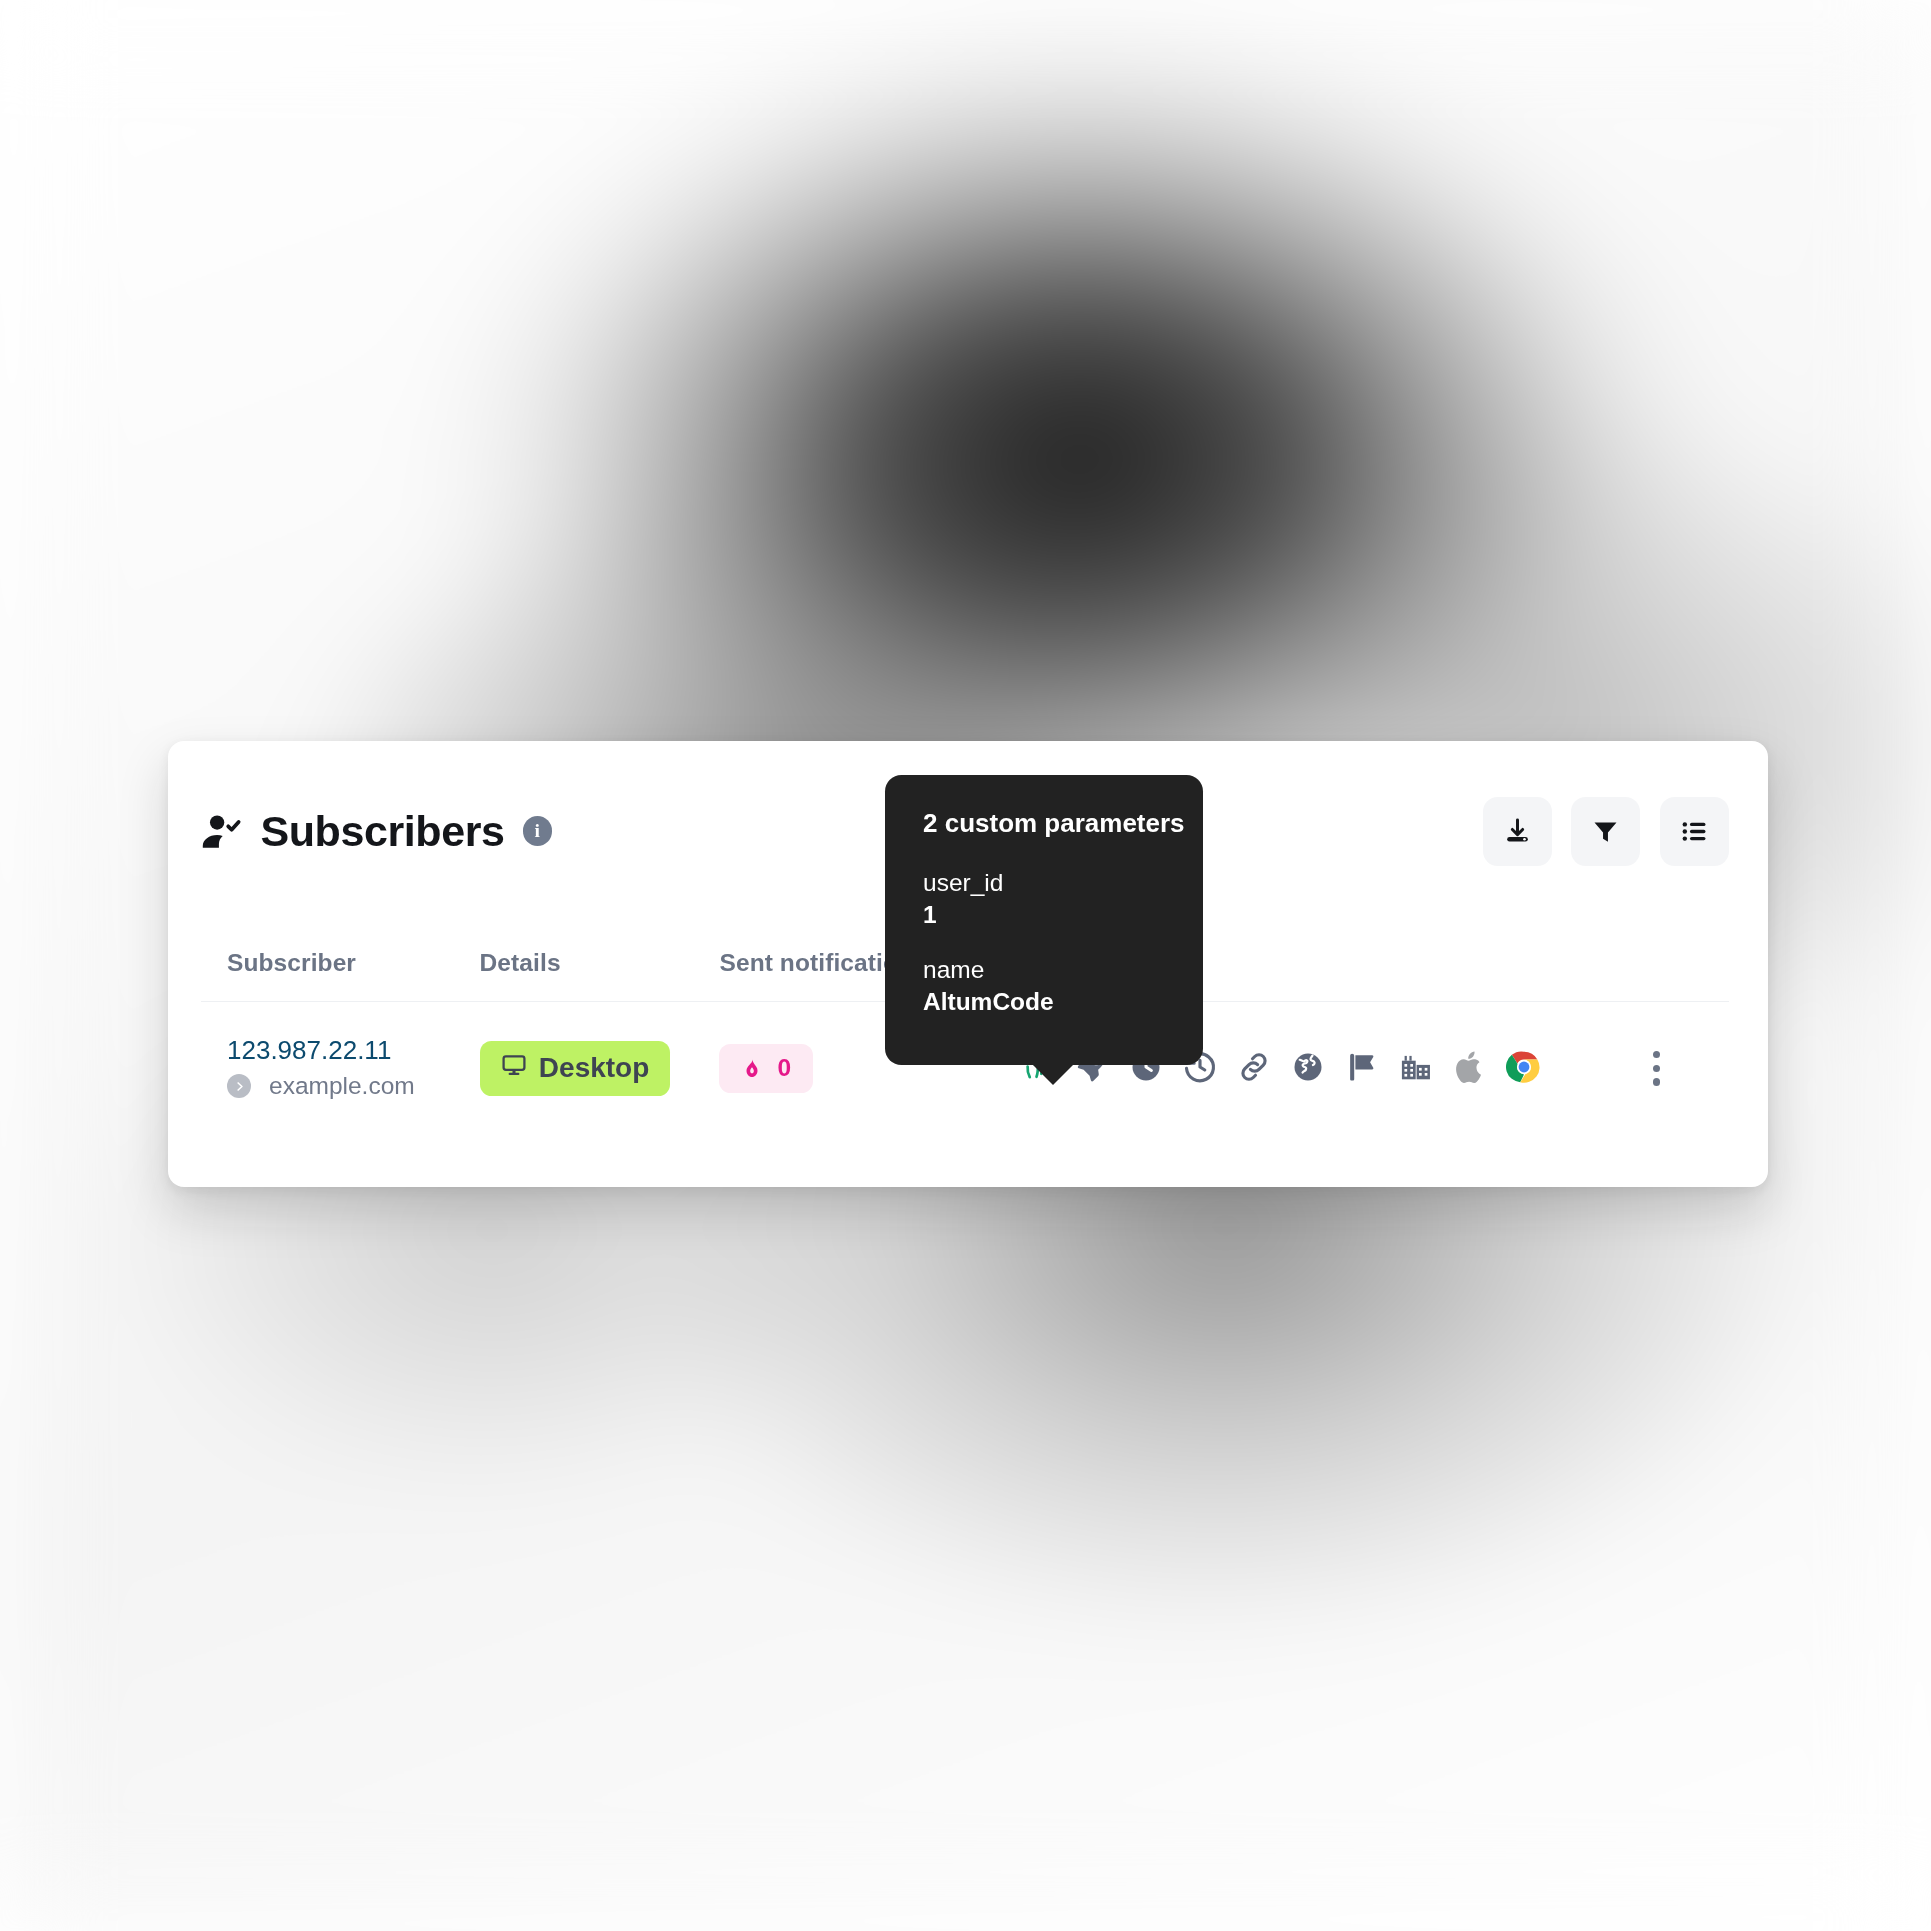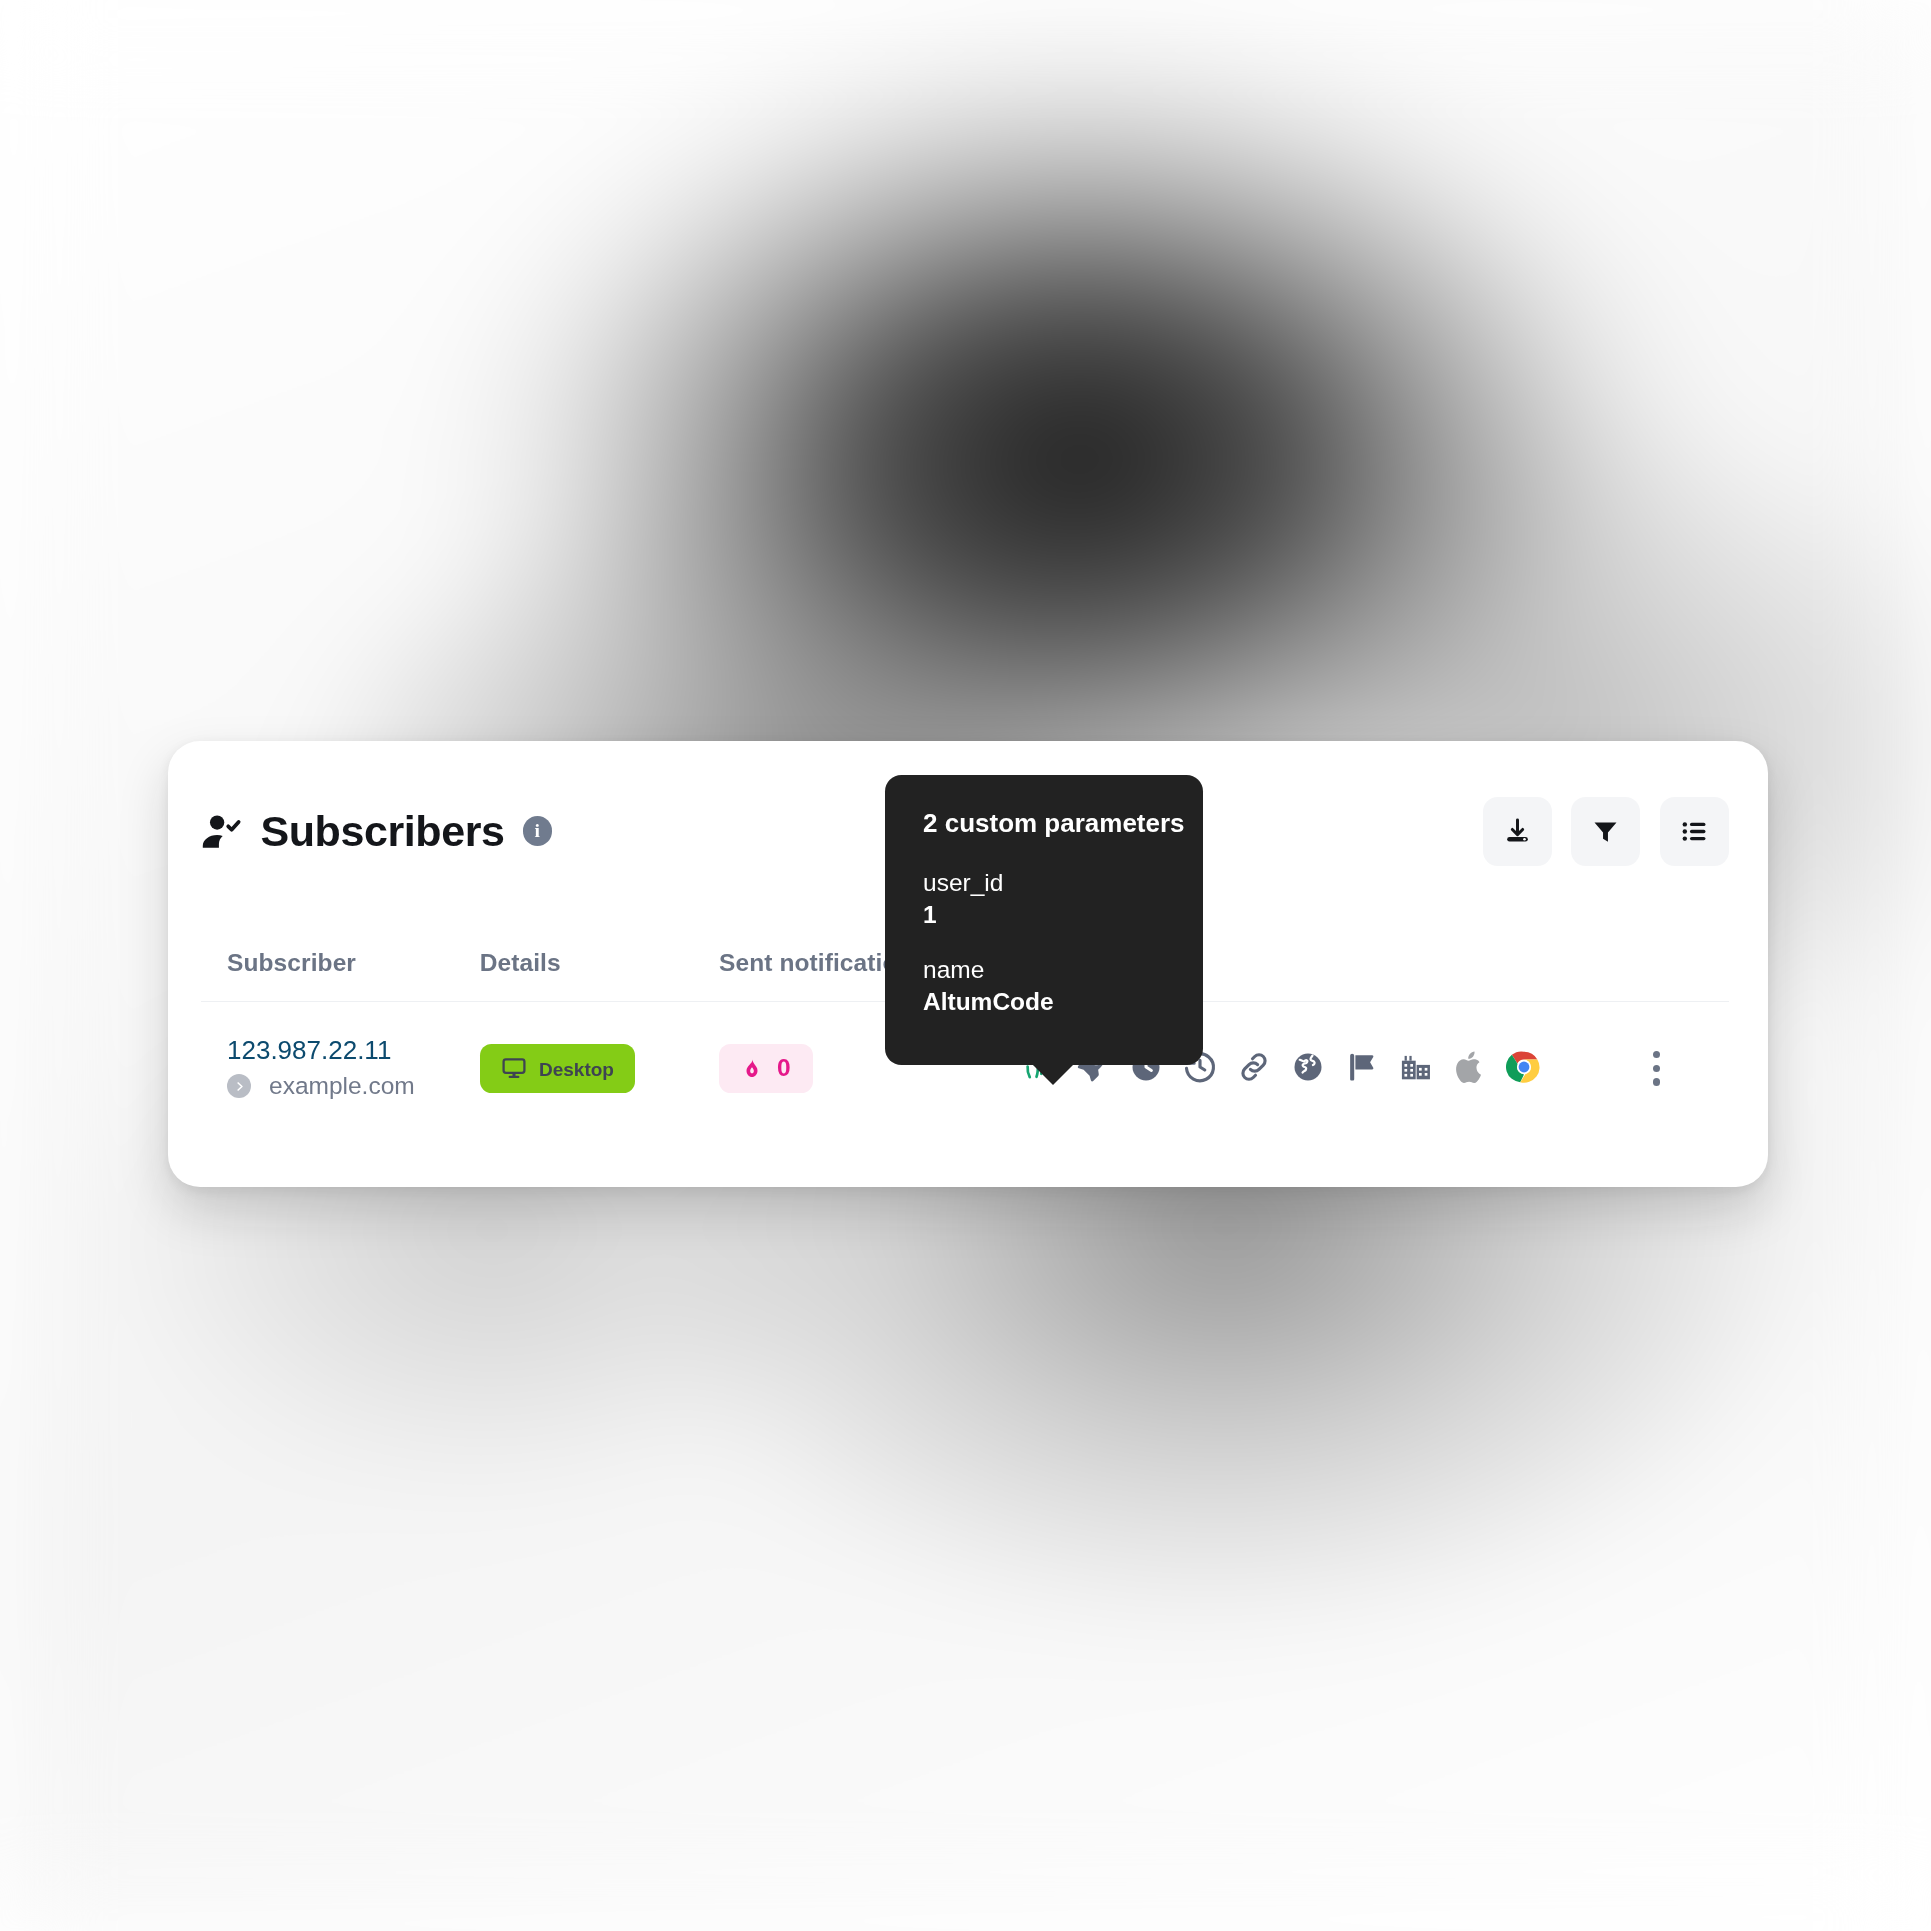--- a/index.html
+++ b/index.html
@@ -33,21 +33,21 @@
   }
 
   
   .card {
     position: absolute;
     left: 168px;
     top: 741px;
     width: 1600px;
     height: 446px;
     background: #ffffff;
-    border-radius: 32px;
+    border-radius: 16px;
     box-shadow: 0 23px 49px rgba(25,25,25,0.17), 0 3.3px 11.5px rgba(25,25,25,0.07);
     overflow: visible;
   }
 
   
   .card-header {
     position: absolute;
     left: 0; top: 0;
     width: 100%;
     height: 180px;
@@ -173,26 +173,26 @@
   }
 
   .site-name {
     font-size: 24.5px;
     color: #71798a;
     white-space: nowrap;
   }
 
   .device-chip {
     display: inline-flex;
-    align-items: flex-end;
+    align-items: flex-start;
     gap: 12.3px;
-    background: #84cc16;
+    background: #bef264;
     border-radius: 11.5px;
     padding: 11.5px 21px;
-    font-size: 19px;
+    font-size: 28px;
     font-weight: 700;
     color: #3e4452;
     white-space: nowrap;
   }
 
   .sent-chip {
     display: inline-flex;
     align-items: center;
     gap: 14px;
     background: #fdeaf3;

